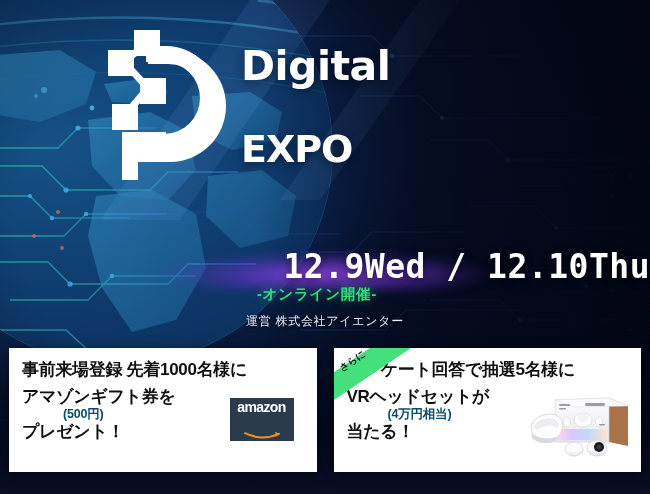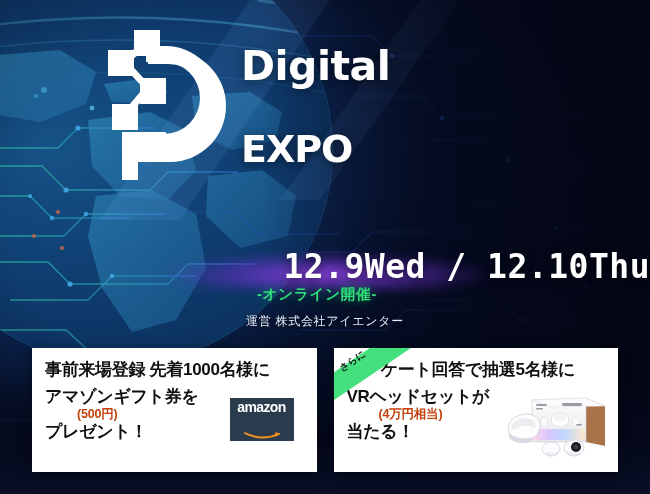--- a/index.html
+++ b/index.html
@@ -49,30 +49,30 @@
     text-shadow:0 2px 9px rgba(0,0,0,.55);}
   .online{position:absolute;left:0;right:16px;top:285px;text-align:center;
     color:#2fe07a;font-size:14.5px;font-weight:700;letter-spacing:.8px;
     text-shadow:0 0 8px rgba(30,200,110,.55);}
   .organizer{position:absolute;left:0;right:0;top:313px;text-align:center;
     color:#e6eeff;font-size:12px;letter-spacing:.7px;
     text-shadow:0 1px 5px rgba(0,0,0,.8);}
 
   
   .cards{position:absolute;left:0;top:348px;width:650px;height:124px;
-    display:flex;gap:17px;padding:0 32px;}
+    display:flex;gap:17px;padding:0 9px;}
   .card{position:relative;flex:1;background:#fff;overflow:hidden;
     box-shadow:0 2px 10px rgba(0,0,0,.5);}
   .card-body{position:relative;height:100%;padding:12px 13px 10px;z-index:2;}
   .cl{color:#101010;font-weight:700;font-size:17px;letter-spacing:-.3px;
       line-height:1.04;white-space:nowrap;}
   .cl-1{margin-top:1px;}
   .cl-2{margin-top:9px;}
-  .cl-sub{font-size:12.5px;font-weight:700;color:#c2410c;
-      margin-top:1px;margin-left:32px;letter-spacing:-.2px;}
+  .cl-sub{font-size:12.5px;font-weight:700;color:#0c4a6e;
+      margin-top:1px;margin-left:41px;letter-spacing:-.2px;}
   .cl-3{}
 
   .ribbon{position:absolute;left:0;top:0;width:86px;height:86px;overflow:hidden;z-index:4;}
   .ribbon i{position:absolute;left:-32px;top:9px;width:116px;height:23px;
     background:#45e07e;transform:rotate(-34deg);display:block;}
   .ribbon span{position:absolute;left:4px;top:7px;transform:rotate(-34deg);
     font-size:9.5px;font-weight:700;color:#111;letter-spacing:0;}
 
   .amazon-logo{position:absolute;right:23px;top:50px;width:64px;height:43px;
     background:#2b3b4e;display:flex;flex-direction:column;

